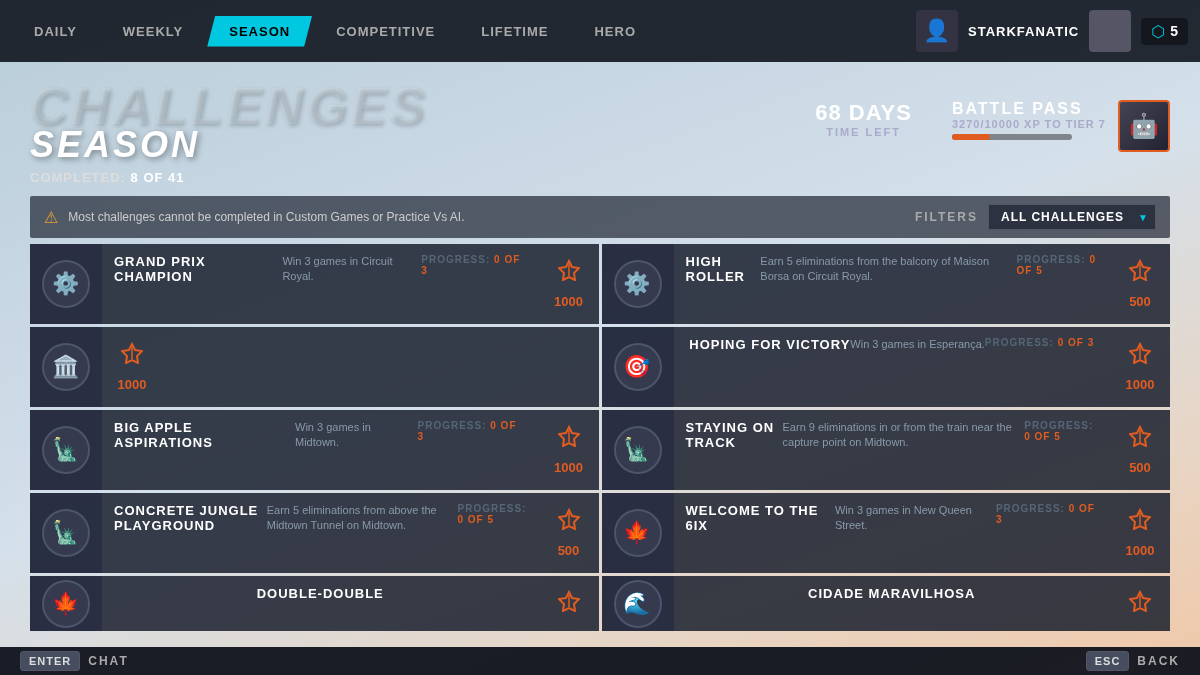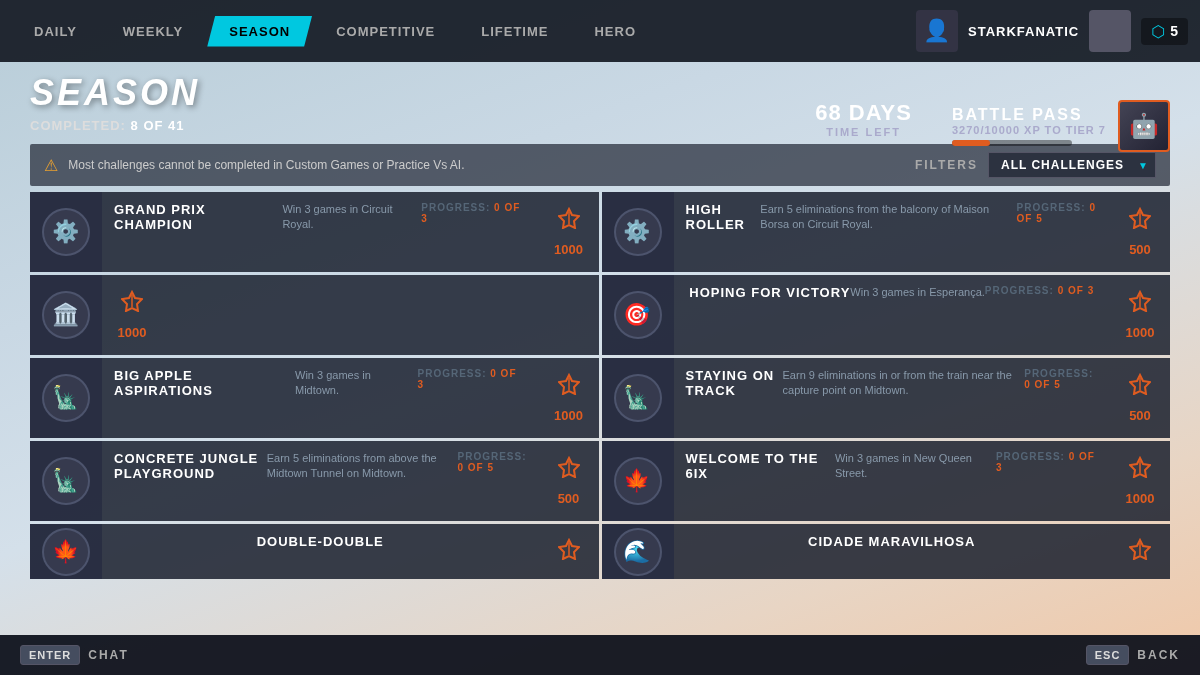--- a/index.html
+++ b/index.html
@@ -155,21 +155,21 @@
     }
     .stat-label {
       color: #aac;
       font-size: 11px;
       font-weight: 700;
       letter-spacing: 2px;
       text-transform: uppercase;
     }
     .battle-pass-section {
       display: flex;
-      align-items: center;
+      align-items: flex-start;
       gap: 12px;
     }
     .battle-pass-info {
       text-align: left;
     }
     .battle-pass-title {
       color: #fff;
       font-size: 16px;
       font-weight: 900;
       letter-spacing: 2px;
@@ -356,21 +356,21 @@
     
     .bottom-bar {
       position: absolute;
       bottom: 0;
       left: 0;
       right: 0;
       background: rgba(15, 18, 28, 0.95);
       display: flex;
       align-items: center;
       justify-content: space-between;
-      padding: 20px 20px;
+      padding: 14px 20px;
       height: 26px;
     }
     .bottom-action {
       display: flex;
       align-items: center;
       gap: 8px;
     }
     .key-badge {
       background: rgba(80,90,110,0.8);
       color: #ddd;
@@ -429,20 +429,21 @@
           <div class="battle-pass-bar" style="width: 32%"></div>
         </div>
       </div>
       <div class="battle-pass-thumb">
         <span>🤖</span>
       </div>
     </div>
   </div>
 
   <div class="challenges-header">
+    <div class="challenges-title">CHALLENGES</div>
     <div class="season-subtitle">SEASON</div>
     <div class="completed-text">
       <span>COMPLETED:</span>
       <span class="completed-highlight">8 OF 41</span>
     </div>
   </div>
 
   <div class="warning-bar">
     <span class="warning-icon">⚠</span>
     <span class="warning-text">Most challenges cannot be completed in Custom Games or Practice Vs AI.</span>

